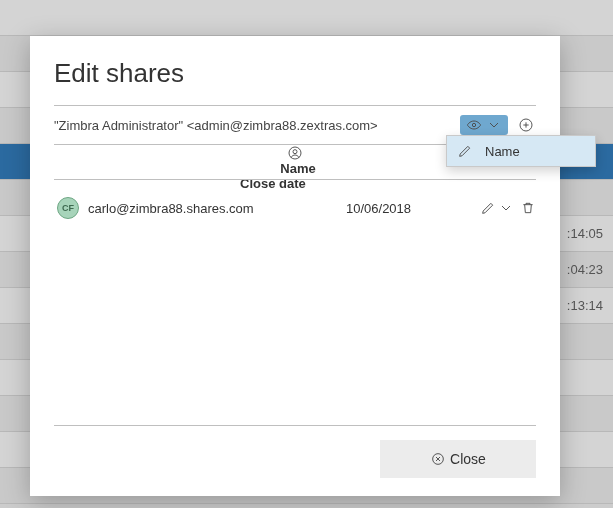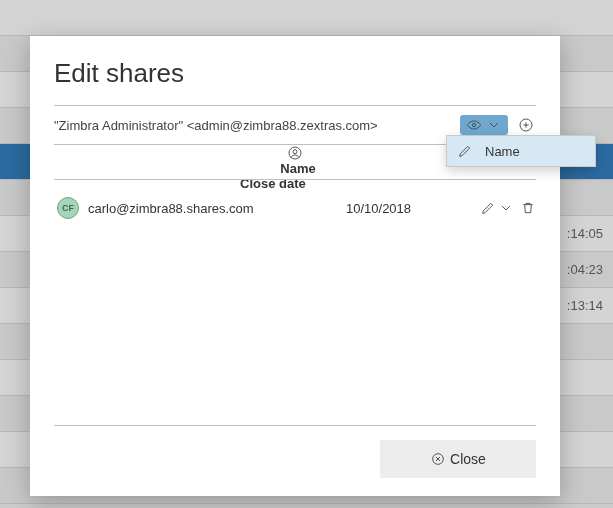--- a/index.html
+++ b/index.html
@@ -206,21 +206,21 @@
   </div>
 
   <hr class="hr">
 
   <div class="table-body">
     <div class="row">
       <div class="col-avatar">
         <div class="avatar">CF</div>
       </div>
       <div class="col-name">carlo@zimbra88.shares.com</div>
-      <div class="col-date">10/10/2018</div>
+      <div class="col-date">10/06/2018</div>
       <div class="col-actions">
         <span style="display:inline-flex;gap:2px;align-items:center;">
           <span>
             <svg class="icon-svg" viewBox="0 0 24 24">
                 <path d="M4 20l3.5-.8L19 7.7l-2.7-2.7L4.8 16.5 4 20z"></path>
               </svg>
           </span>
           <span>
             <svg class="icon-svg" viewBox="0 0 24 24">
                 <polyline points="6 9 12 15 18 9"></polyline>

